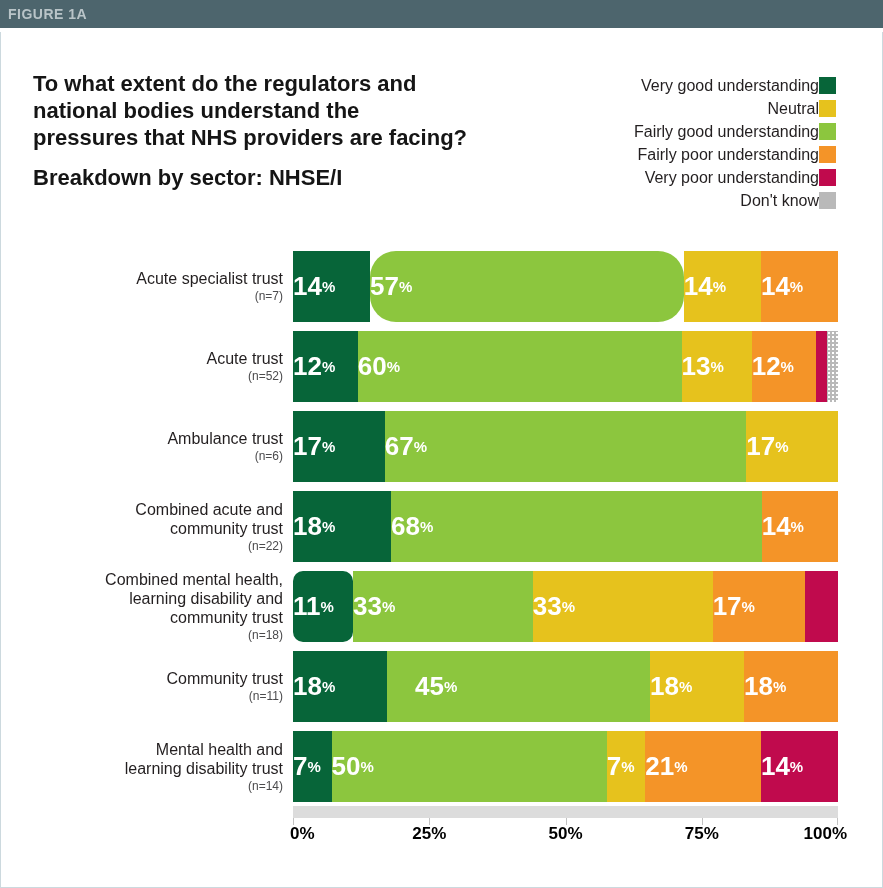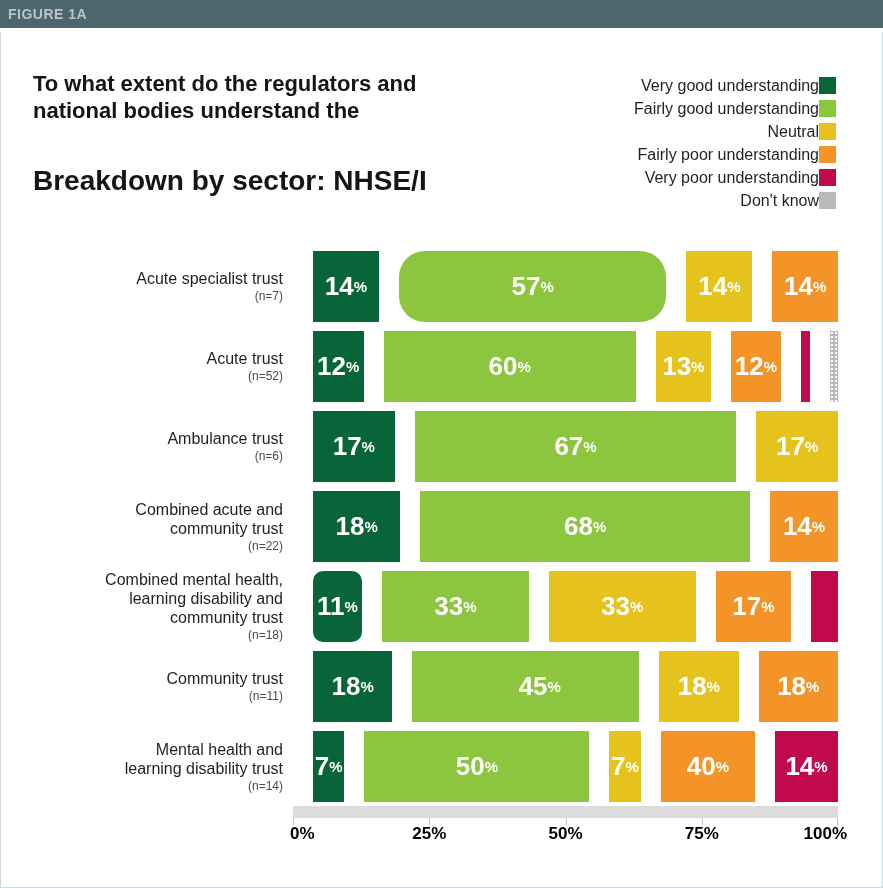--- a/index.html
+++ b/index.html
@@ -19,43 +19,43 @@
     border:1px solid #ccd9de;border-top:none;box-sizing:border-box;
     background:#ffffff;
   }
   
   .chart-title{
     position:absolute;left:33px;top:70px;width:580px;
     font-size:22px;font-weight:bold;color:#151515;line-height:27px;
   }
   .chart-subtitle{
     position:absolute;left:33px;top:165px;width:580px;
-    font-size:28px;font-weight:bold;color:#151515;
+    font-size:22px;font-weight:bold;color:#151515;
   }
   
   .legend{position:absolute;top:74px;right:47px;}
   .legend-item{
     display:flex;justify-content:flex-end;align-items:center;
     height:23px;gap:0;font-size:16px;color:#231f20;
   }
   .legend-swatch{width:17px;height:17px;flex:0 0 17px;}
   
   .chart-rows{position:absolute;left:0;top:251px;width:838px;}
   .bar-row{display:flex;height:71px;margin-bottom:9px;}
   .row-label{
     width:293px;box-sizing:border-box;padding-right:10px;
     display:flex;flex-direction:column;justify-content:center;align-items:flex-end;
     text-align:right;
   }
   .cat-line{font-size:16px;line-height:19px;color:#231f20;}
   .n-label{font-size:12px;line-height:15px;color:#4b4b4d;margin-top:1px;}
   .stacked-bar{width:545px;display:flex;}
   .bar-segment{
-    display:flex;align-items:center;justify-content:center;
-    overflow:hidden;white-space:nowrap;margin-left:20px;
+    display:flex;align-items:center;justify-content:flex-start;
+    overflow:hidden;white-space:nowrap;
   }
   .seg-num{font-size:26px;font-weight:bold;color:#ffffff;}
   .seg-sym{font-size:15px;font-weight:bold;color:#ffffff;}
   .dotted{
     background-image:radial-gradient(#ffffff 0.8px, rgba(255,255,255,0) 0.9px);
     background-size:4px 4px;
   }
   
   .x-axis{position:absolute;left:293px;top:806px;width:545px;height:50px;}
   .axis-strip{position:absolute;left:0;top:0;width:545px;height:12px;background:#dcdcdc;}
@@ -69,35 +69,36 @@
 
 <div class="figure-bar">
   <span>FIGURE 1A</span>
 </div>
 
 <div class="content-frame"></div>
 
 <div class="chart-title">
     <div>To what extent do the regulators and</div>
     <div>national bodies understand the</div>
+    <div>pressures that NHS providers are facing?</div>
   </div>
 <div class="chart-subtitle">Breakdown by sector: NHSE/I</div>
 
 <div class="legend">
     <div class="legend-item">
       <span class="legend-label">Very good understanding</span>
       <span class="legend-swatch" style="background: rgb(7, 101, 57);"></span>
     </div>
     <div class="legend-item">
+      <span class="legend-label">Neutral</span>
+      <span class="legend-swatch" style="background: rgb(230, 194, 29);"></span>
+    </div>
+    <div class="legend-item">
       <span class="legend-label">Fairly good understanding</span>
       <span class="legend-swatch" style="background: rgb(140, 198, 62);"></span>
-    </div>
-    <div class="legend-item">
-      <span class="legend-label">Neutral</span>
-      <span class="legend-swatch" style="background: rgb(230, 194, 29);"></span>
     </div>
     <div class="legend-item">
       <span class="legend-label">Fairly poor understanding</span>
       <span class="legend-swatch" style="background: rgb(244, 148, 40);"></span>
     </div>
     <div class="legend-item">
       <span class="legend-label">Very poor understanding</span>
       <span class="legend-swatch" style="background: rgb(192, 10, 77);"></span>
     </div>
     <div class="legend-item">
@@ -262,21 +263,21 @@
         </div>
         <div class="bar-segment" style="flex-grow: 50; flex-basis: 0px; background-color: rgb(140, 198, 62);">
           <span class="seg-num">50</span>
           <span class="seg-sym">%</span>
         </div>
         <div class="bar-segment" style="flex-grow: 7; flex-basis: 0px; background-color: rgb(230, 194, 29);">
           <span class="seg-num">7</span>
           <span class="seg-sym">%</span>
         </div>
         <div class="bar-segment" style="flex-grow: 21; flex-basis: 0px; background-color: rgb(244, 148, 40);">
-          <span class="seg-num">40</span>
+          <span class="seg-num">21</span>
           <span class="seg-sym">%</span>
         </div>
         <div class="bar-segment" style="flex-grow: 14; flex-basis: 0px; background-color: rgb(192, 10, 77);">
           <span class="seg-num">14</span>
           <span class="seg-sym">%</span>
         </div>
       </div>
     </div>
   </div>
 

